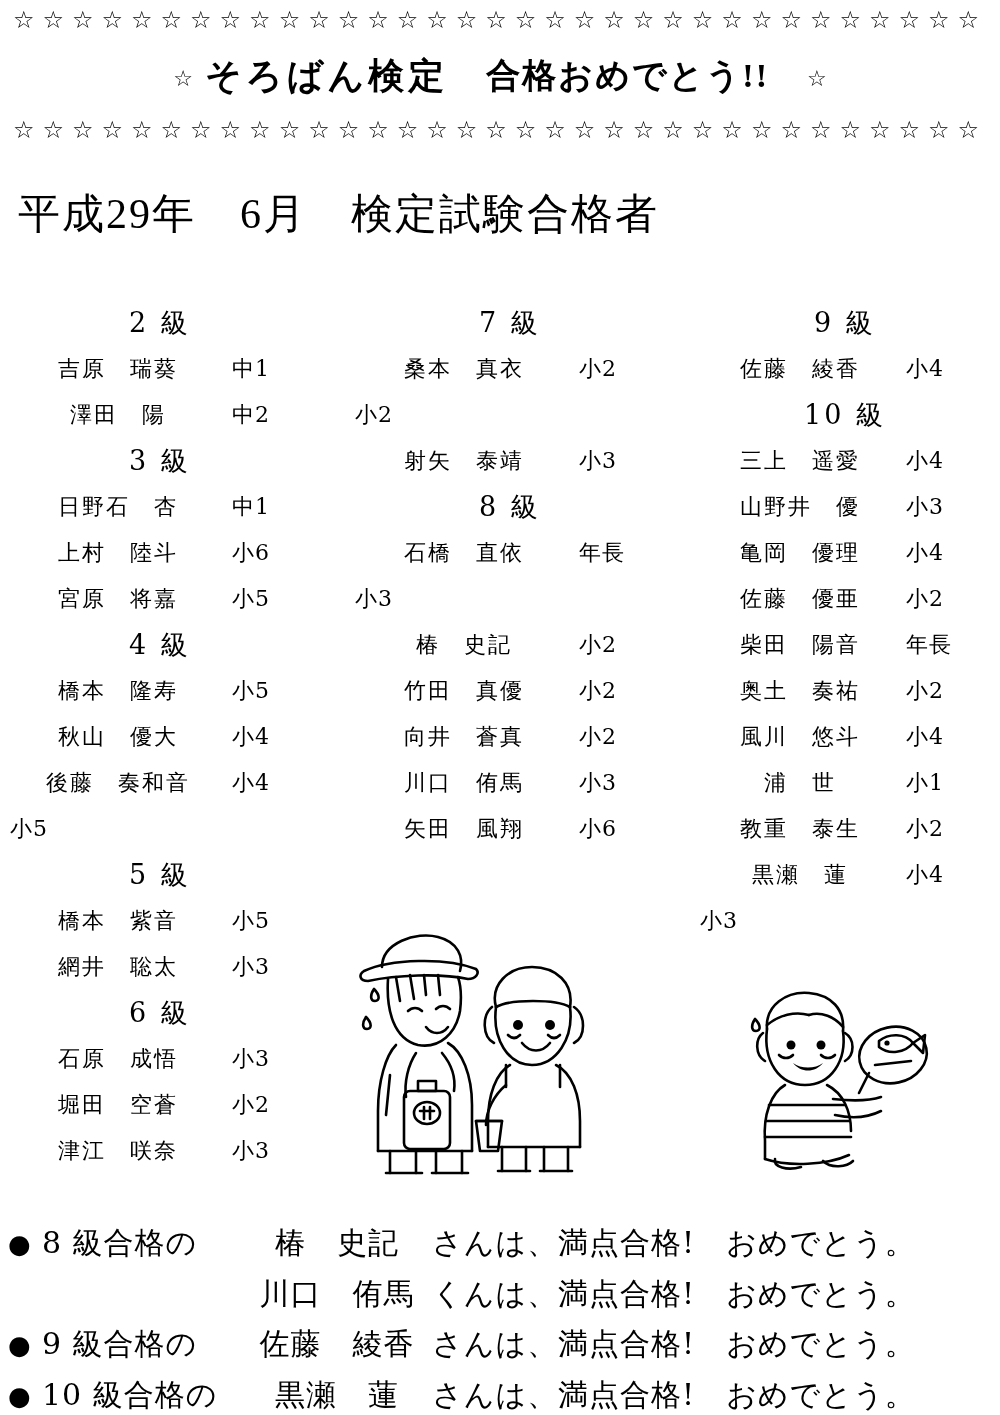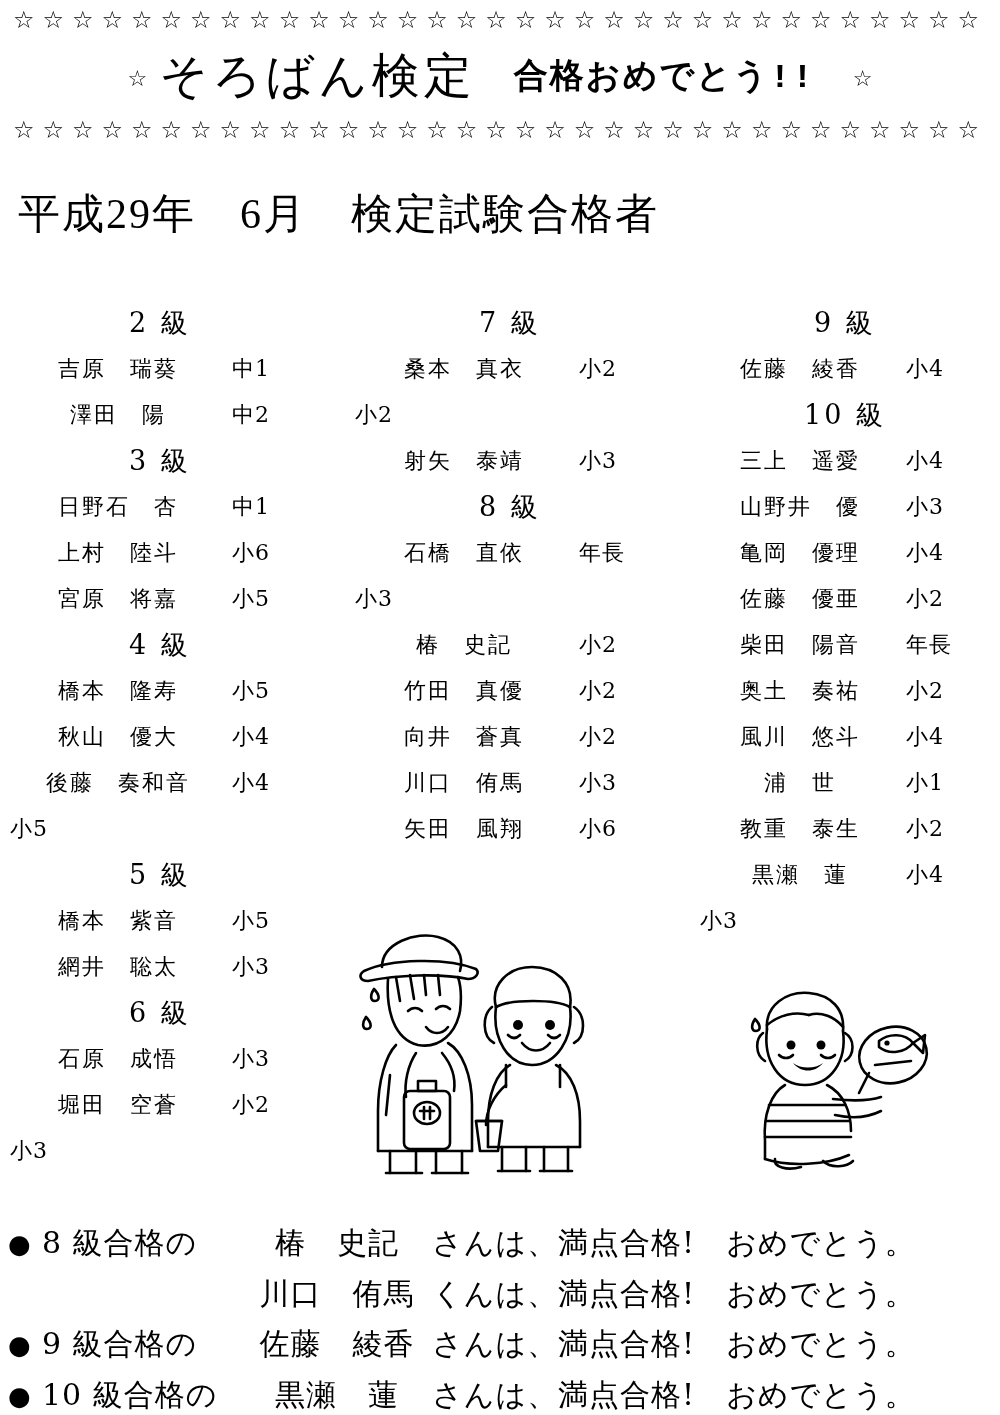--- a/index.html
+++ b/index.html
@@ -48,26 +48,26 @@
     justify-content: center;
   }
   .banner .side-star {
     font-size: 22px;
     font-family: "DejaVu Sans", sans-serif;
     padding: 0 12px;
     margin-top: 4px;
   }
   .banner .title-main {
     font-family: "DejaVu Sans", sans-serif;
-    font-weight: normal;
-    font-size: 48px;
+    font-weight: bold;
+    font-size: 36px;
     letter-spacing: 4px;
   }
   .banner .title-sub {
-    font-family: Liberation Mono, monospace;
+    font-family: Liberation Serif, serif;
     font-weight: bold;
     font-size: 34px;
     letter-spacing: 2px;
     margin-left: 38px;
     margin-right: 26px;
   }
 
   
   .subtitle {
     position: absolute;
@@ -238,20 +238,21 @@
       <div class="grade-head">6 級</div>
       <div class="name-row">
         <span class="nm">石原　成悟</span>
         <span class="gr">小3</span>
       </div>
       <div class="name-row">
         <span class="nm">堀田　空蒼</span>
         <span class="gr">小2</span>
       </div>
       <div class="name-row">
+        <span class="nm">津江　咲奈</span>
         <span class="gr">小3</span>
       </div>
     </div>
 
     <div class="col col-2">
       <div class="grade-head">7 級</div>
       <div class="name-row">
         <span class="nm">桑本　真衣</span>
         <span class="gr">小2</span>
       </div>

